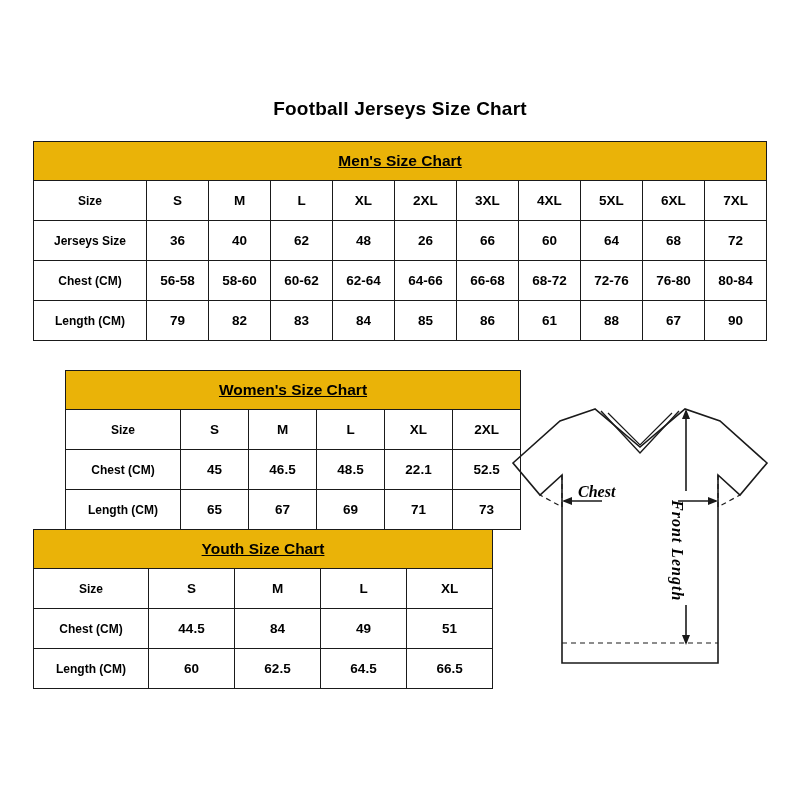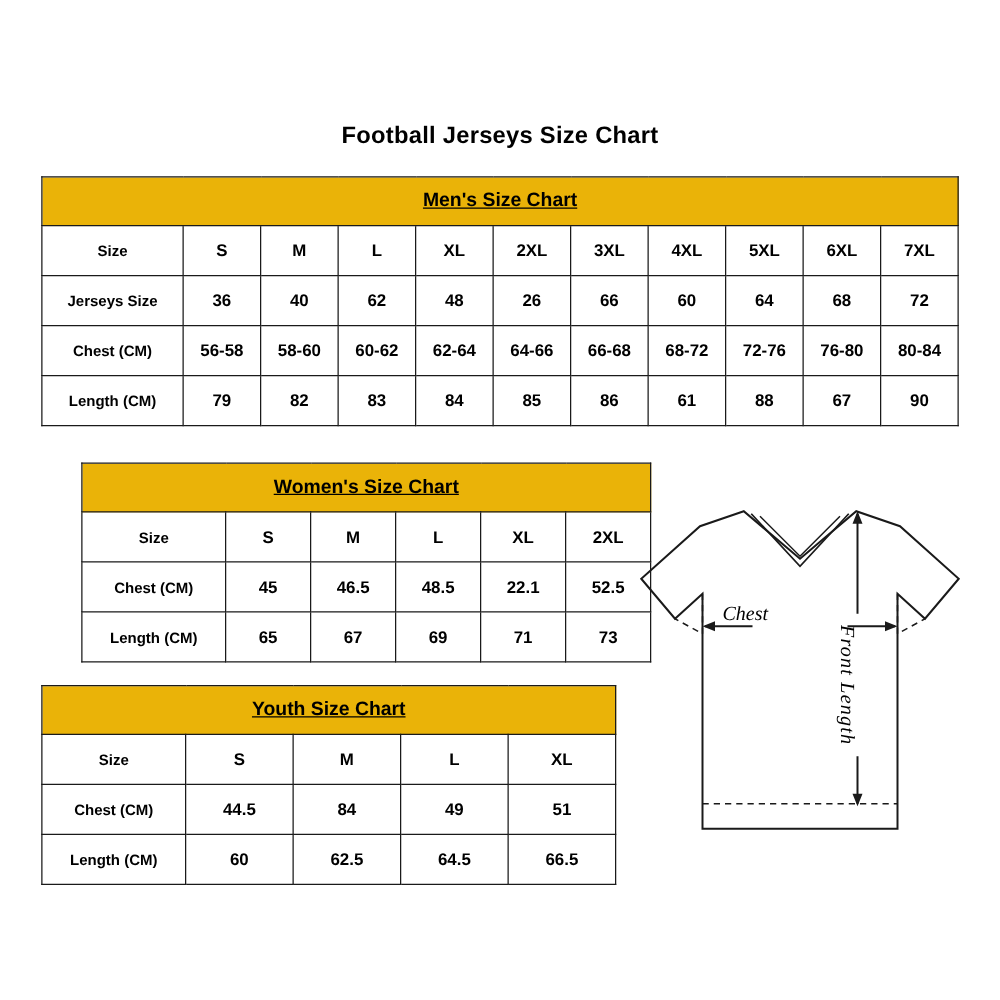--- a/index.html
+++ b/index.html
@@ -65,40 +65,40 @@
   #womens-table {
     top: 370px;
     left: 37px;
     width: 454px;
     margin-left: 28px;
   }
   #womens-table col.c0 { width: 115px; }
   #womens-table col.cx { width: 68px; }
   
   #youth-table {
-    top: 548px;
+    top: 529px;
     left: 33px;
     width: 459px;
   }
   #youth-table col.c0 { width: 115px; }
   #youth-table col.cx { width: 86px; }
 
   
   #shirt-diagram {
     position: absolute;
     left: 500px;
     top: 395px;
     width: 280px;
     height: 290px;
   }
   .measure-label {
     position: absolute;
     font-family: "Liberation Serif", serif;
     font-style: italic;
-    font-weight: normal;
+    font-weight: bold;
     font-size: 16px;
     color: #000;
   }
   #chest-label {
     left: 578px;
     top: 483px;
   }
   #front-length-label {
     left: 668px;
     top: 500px;

